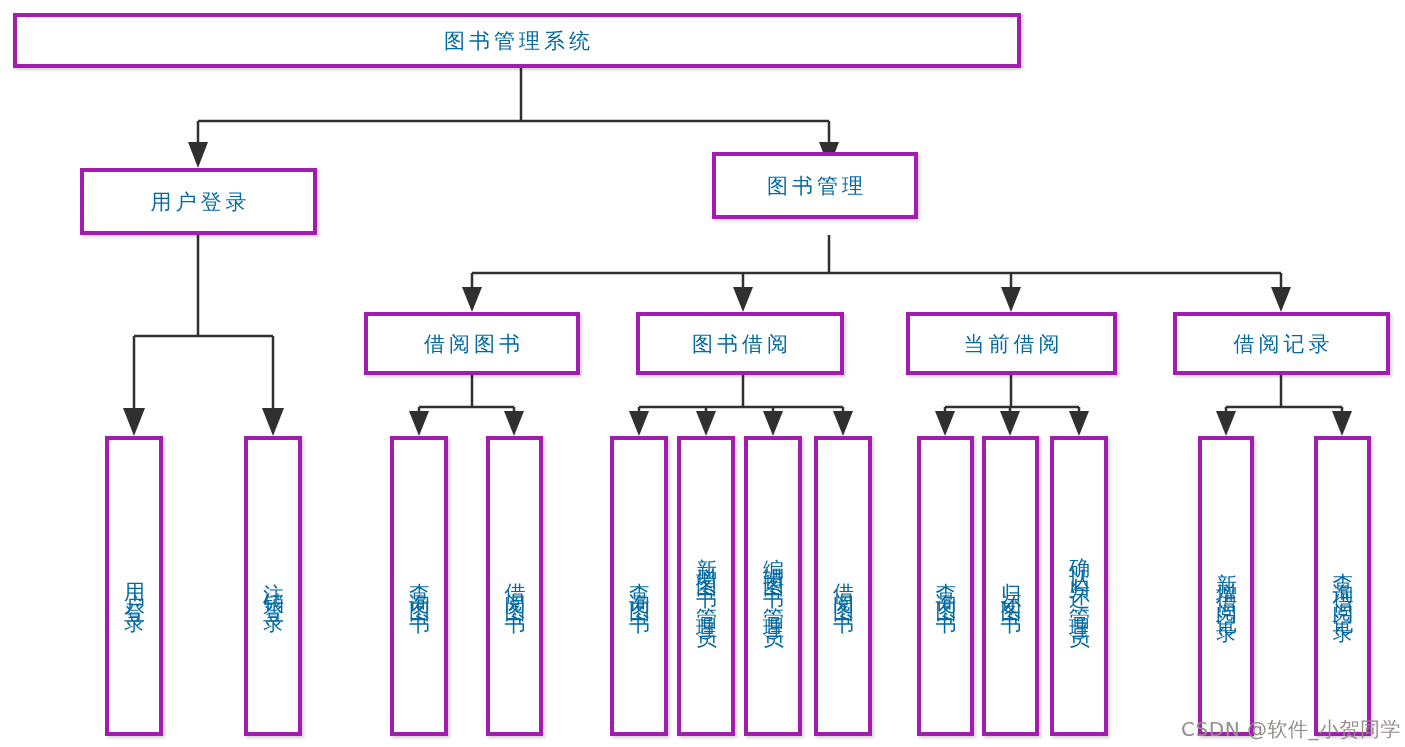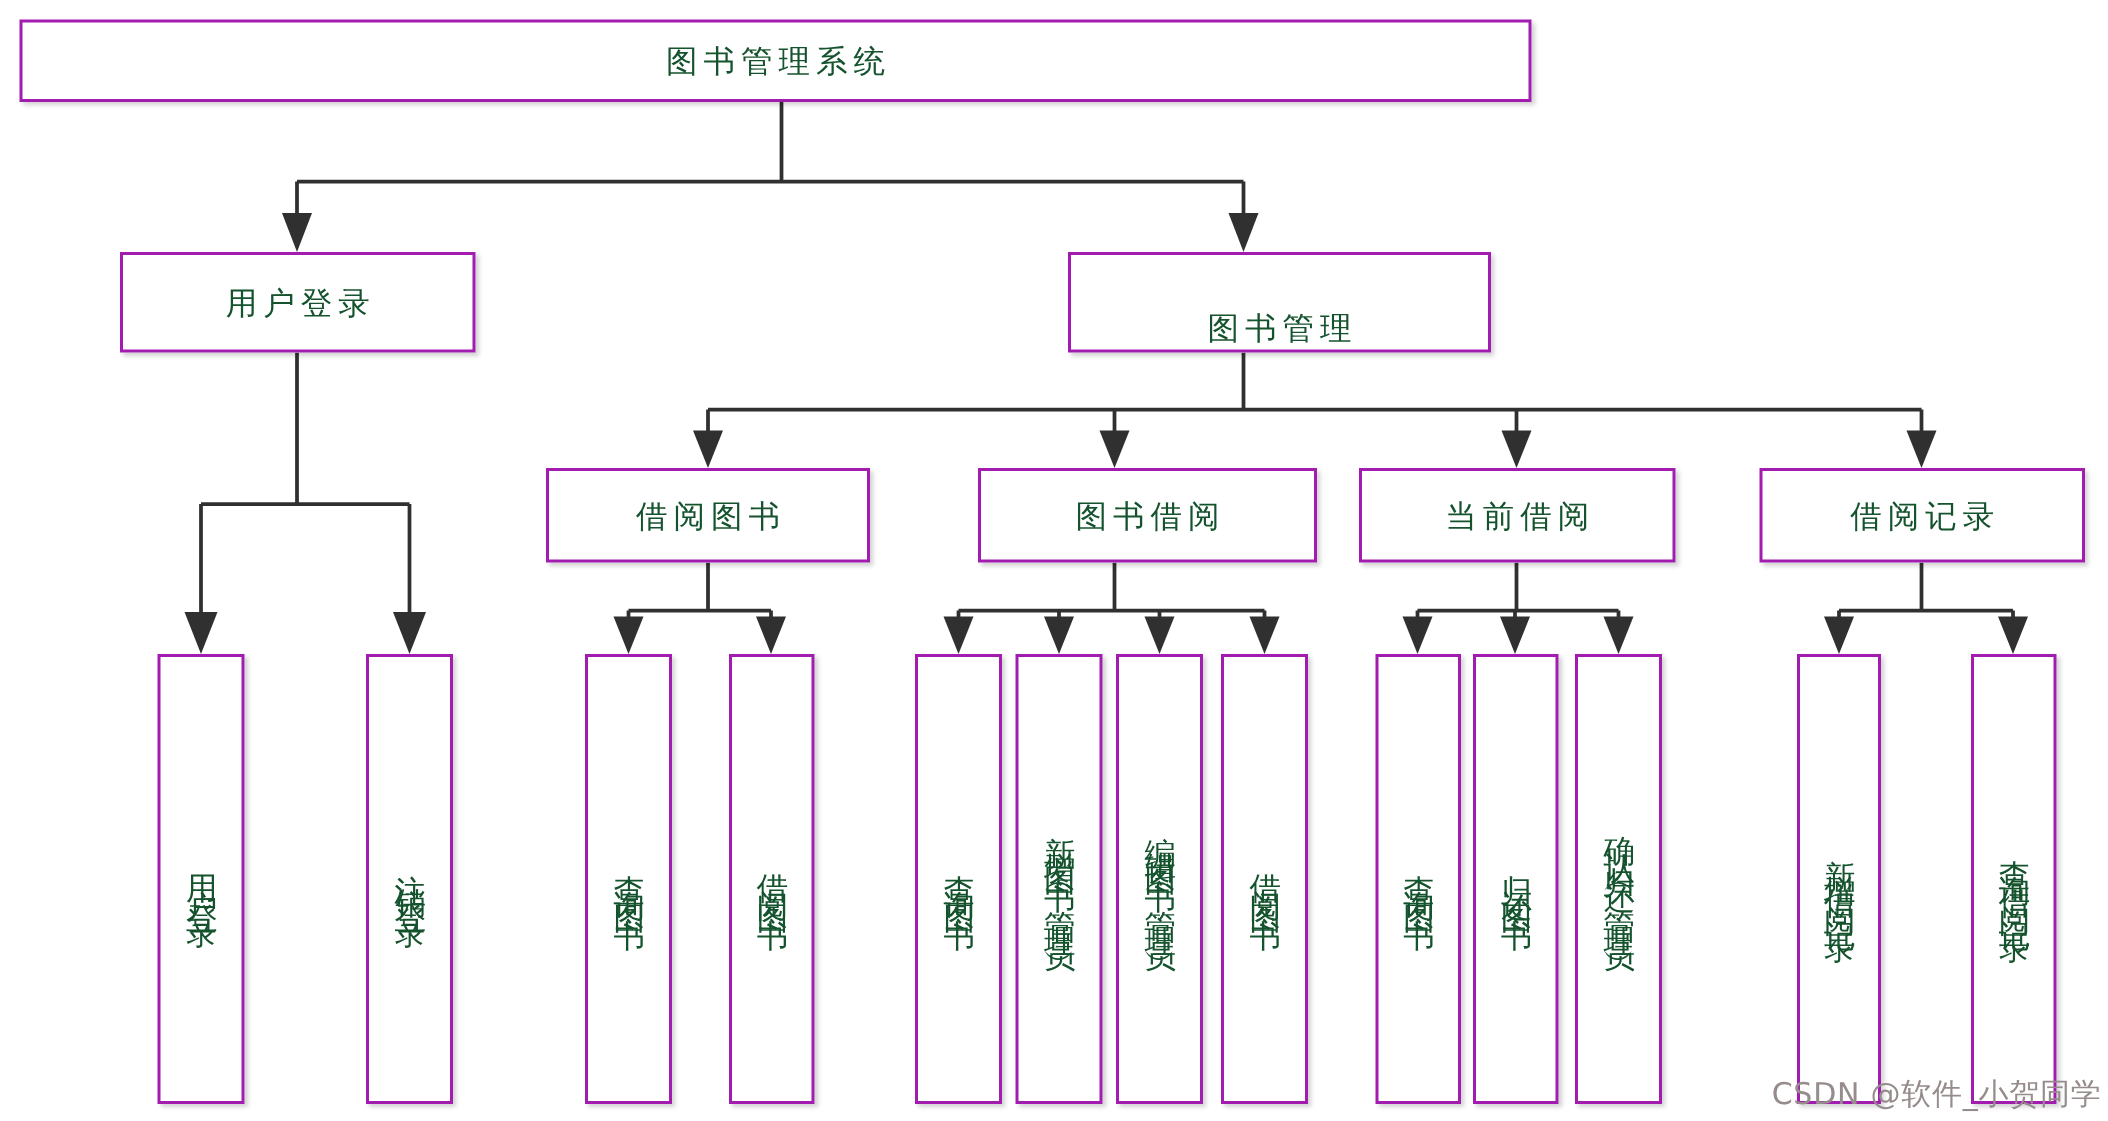--- a/index.html
+++ b/index.html
@@ -9,26 +9,26 @@
     width: 1405px;
     height: 747px;
     background: #ffffff;
     font-family: "DejaVu Sans", "Liberation Sans", sans-serif;
     overflow: hidden;
   }
   .connectors { position:absolute; left:0; top:0; width:1405px; height:747px; }
   .box {
     position: absolute;
     background: #ffffff;
-    border: 2px solid #a21caf;
+    border: 4px solid #a21caf;
     box-shadow: 2px 2px 3px rgba(0,0,0,0.18);
     display: flex;
     align-items: center;
     justify-content: center;
-    color: #14532d;
+    color: #0369a1;
   }
   .hlabel {
     font-size: 21px;
     letter-spacing: 4px;
     text-indent: 4px;
     white-space: nowrap;
   }
   .vlabel {
     writing-mode: vertical-rl;
     text-orientation: mixed;
@@ -98,28 +98,28 @@
     </g>
   </svg>
 
   <div class="box" style="left:13px; top:13px; width:1008px; height:55px;">
     <span class="hlabel">图书管理系统</span>
   </div>
 
   <div class="box" style="left:80px; top:168px; width:237px; height:67px;">
     <span class="hlabel">用户登录</span>
   </div>
-  <div class="box" style="left:712px; top:168px; width:282px; height:67px;align-items:flex-end;">
+  <div class="box" style="left:712px; top:152px; width:206px; height:67px;">
     <span class="hlabel">图书管理</span>
   </div>
 
   <div class="box" style="left:364px; top:312px; width:216px; height:63px;">
     <span class="hlabel">借阅图书</span>
   </div>
-  <div class="box" style="left:636px; top:312px; width:226px; height:63px;margin-left:16px;">
+  <div class="box" style="left:636px; top:312px; width:208px; height:63px;">
     <span class="hlabel">图书借阅</span>
   </div>
   <div class="box" style="left:906px; top:312px; width:211px; height:63px;">
     <span class="hlabel">当前借阅</span>
   </div>
   <div class="box" style="left:1173px; top:312px; width:217px; height:63px;text-align:right;">
     <span class="hlabel">借阅记录</span>
   </div>
 
   <div class="box" style="left:105px; top:436px; width:58px; height:300px;">

